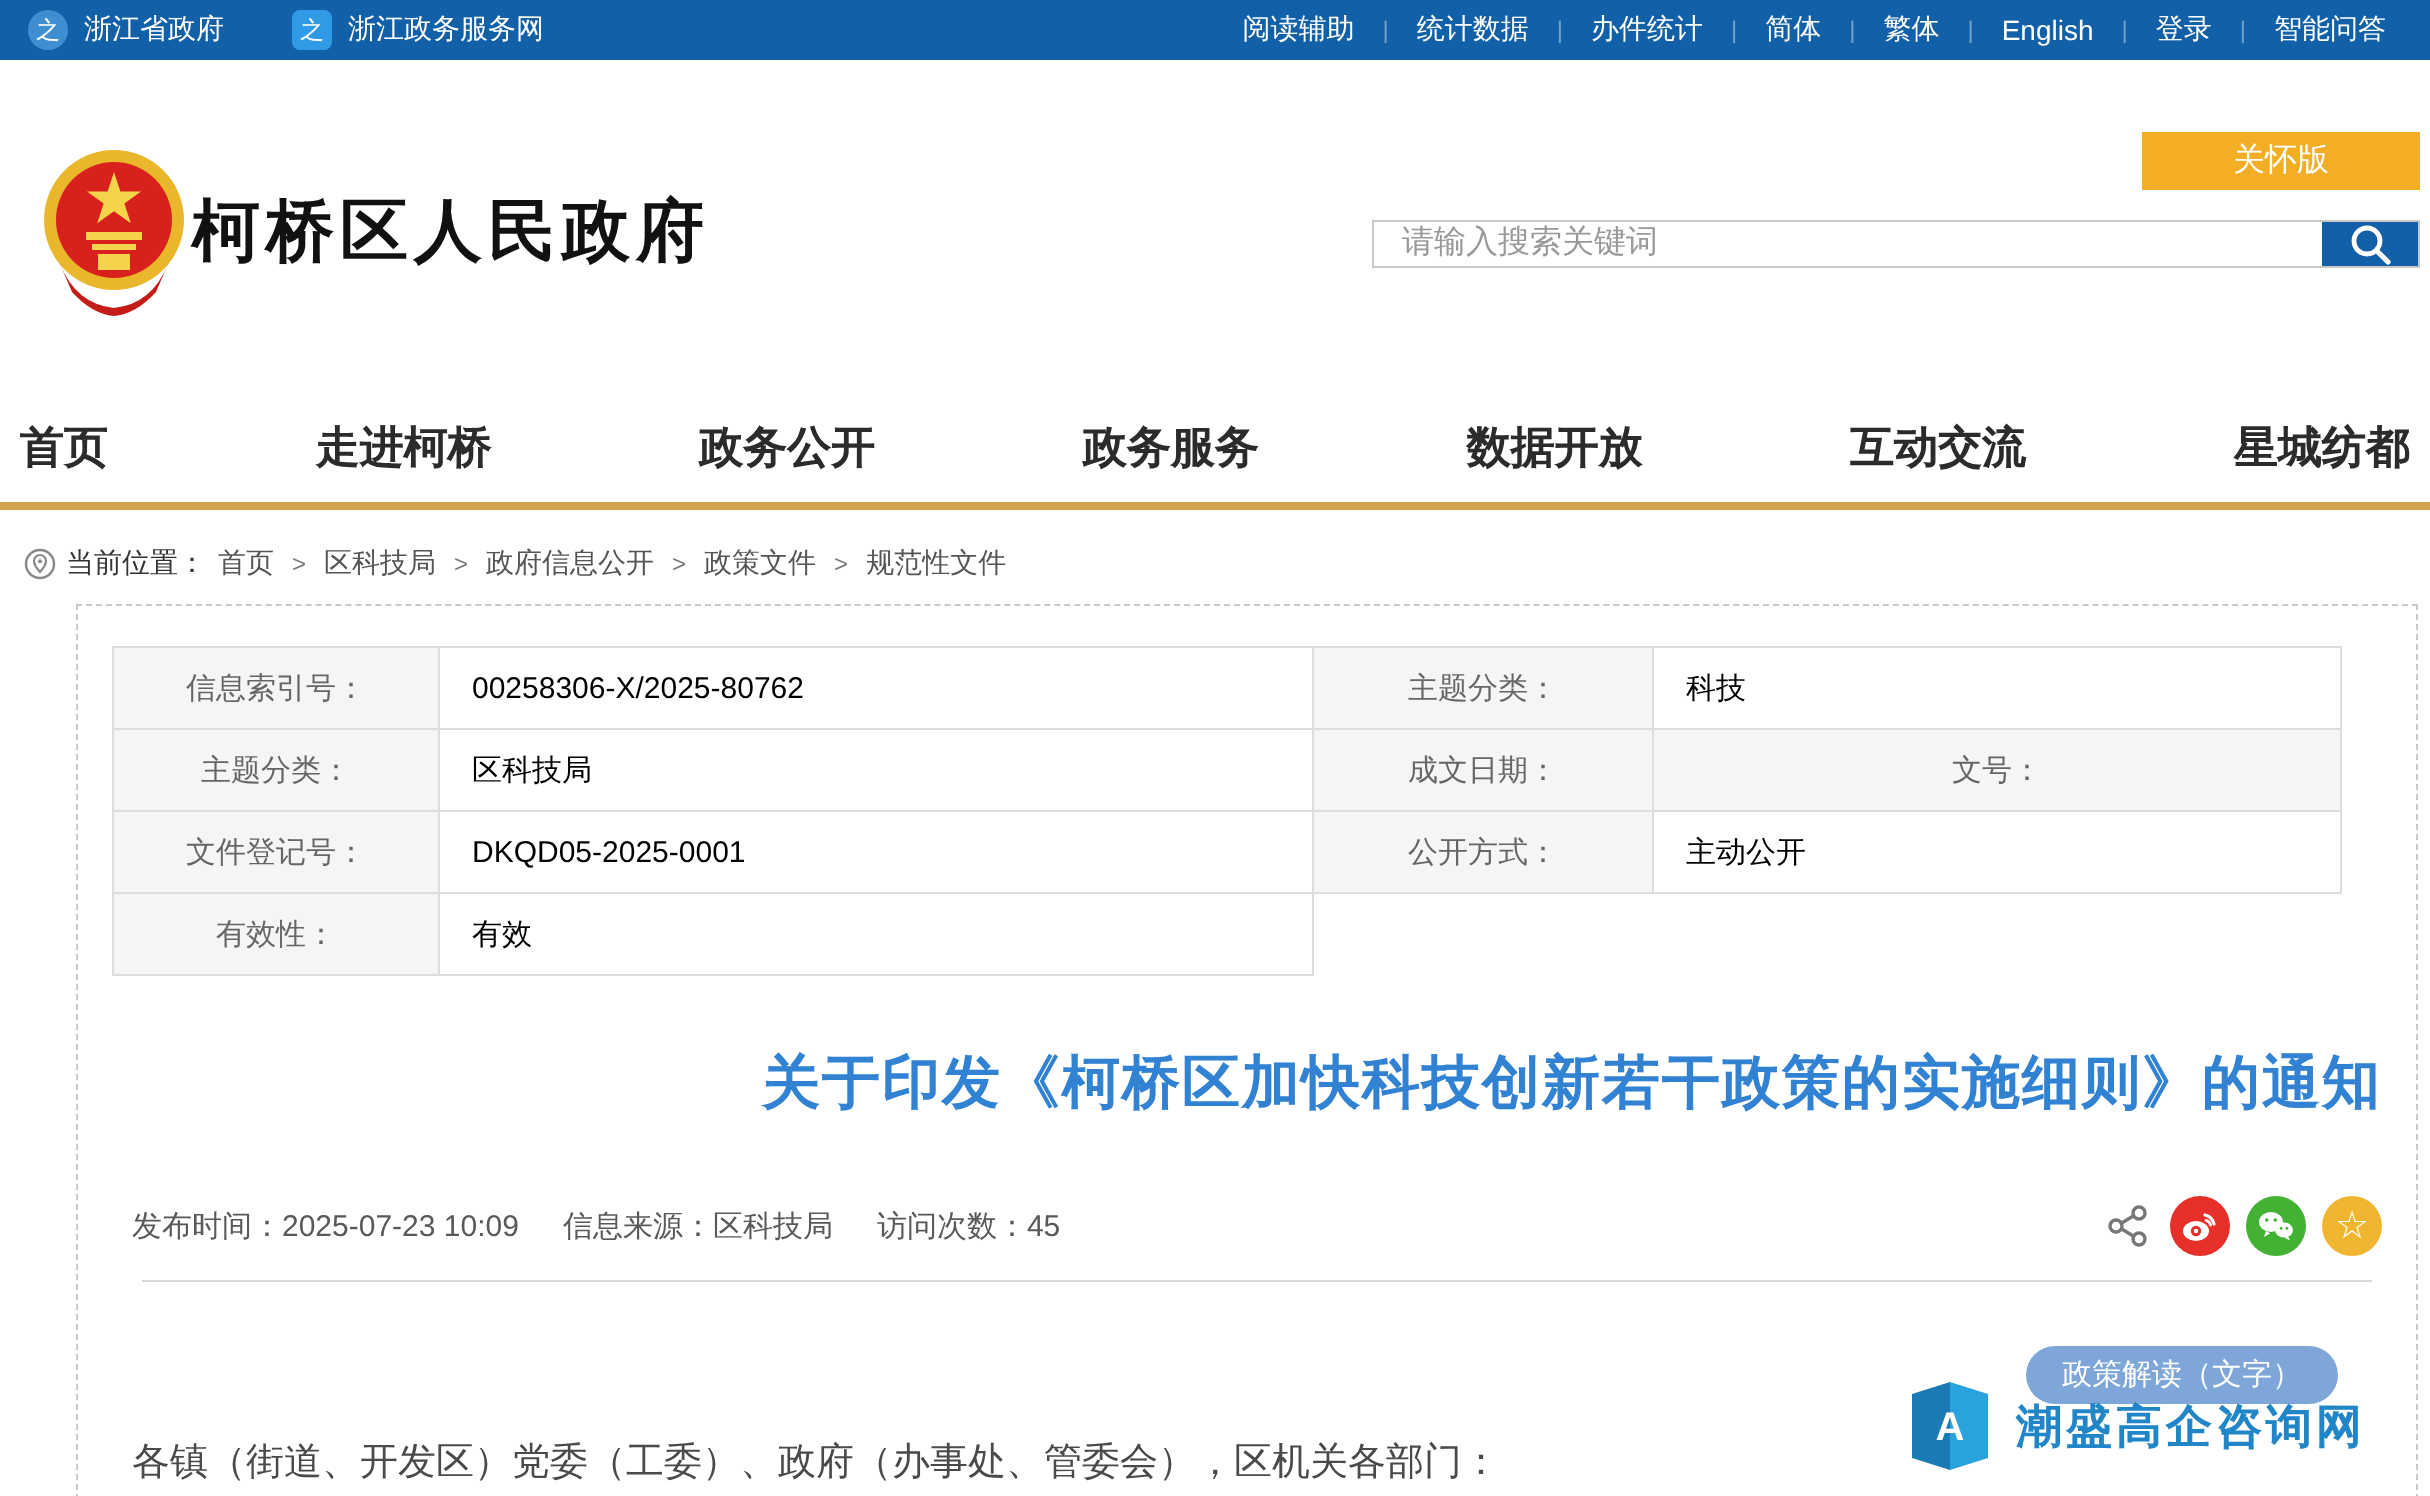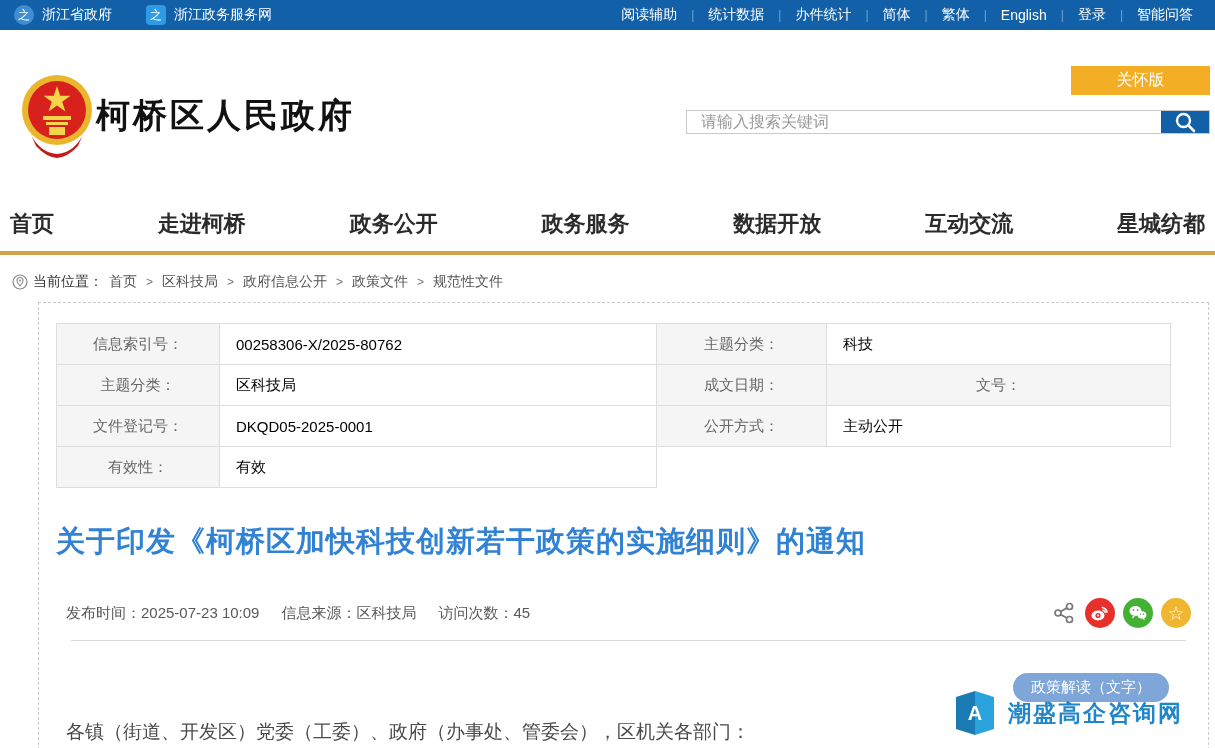--- a/index.html
+++ b/index.html
@@ -54,21 +54,21 @@
   .panel { position:absolute; left:38px; right:6px; top:302px; bottom:-2px;
     border:1px dashed #c9c9c9; background:#fff; padding:20px 17px 0 17px; }
 
   .info-table { width:1115px; border:1px solid #ddd; border-width:1px 0 0 1px;
     display:grid; grid-template-columns:163px 437px 170px 1fr; }
   .cell { border:1px solid #ddd; border-width:0 1px 1px 0; height:41px;
     display:flex; align-items:center; font-size:15px; }
   .cell.lbl { background:#f5f5f5; color:#666; justify-content:center; }
   .cell.val { color:#000000; padding-left:16px; }
 
-  .doc-title { margin-top:34px; text-align:left; font-size:29px; font-weight:bold;
+  .doc-title { margin-top:34px; text-align:right; font-size:29px; font-weight:bold;
     color:#3182d3; letter-spacing:1px; }
 
   .meta-row { margin-top:36px; display:flex; align-items:center; padding-left:10px; }
   .meta-text { font-size:15px; color:#595959; }
   .meta-text .gap { display:inline-block; width:22px; }
   .meta-icons { margin-left:auto; display:flex; align-items:center; gap:8px; }
   .share-ico { width:26px; height:26px; display:flex; align-items:center;
     justify-content:center; cursor:pointer; }
   .circle-ico { width:30px; height:30px; border-radius:50%; display:flex;
     align-items:center; justify-content:center; cursor:pointer; }

